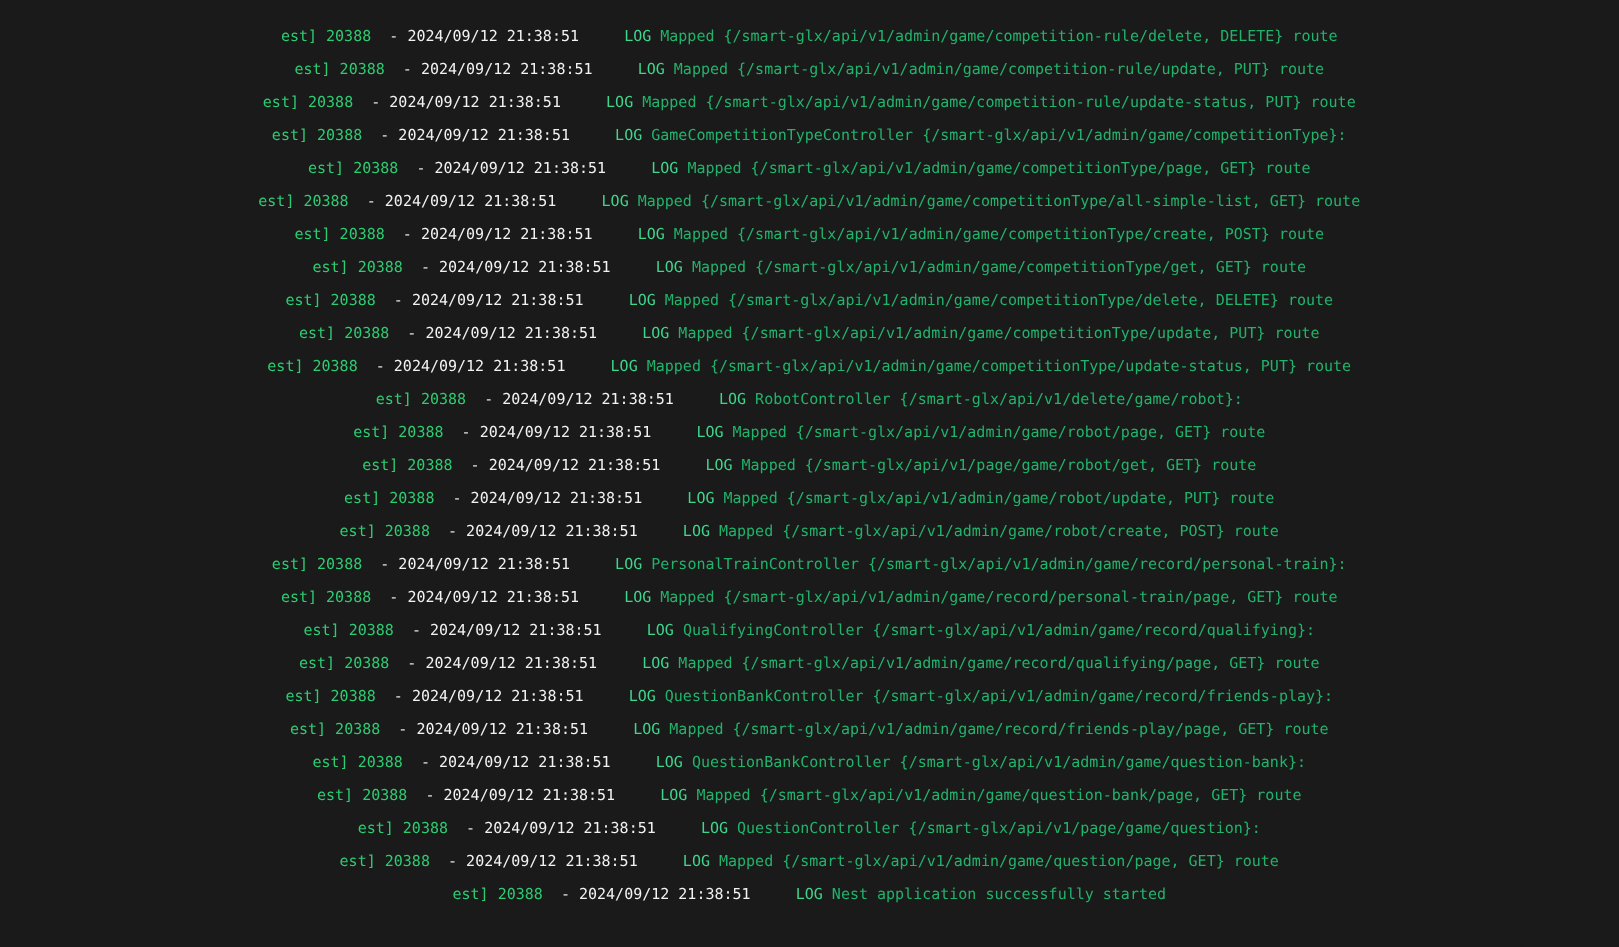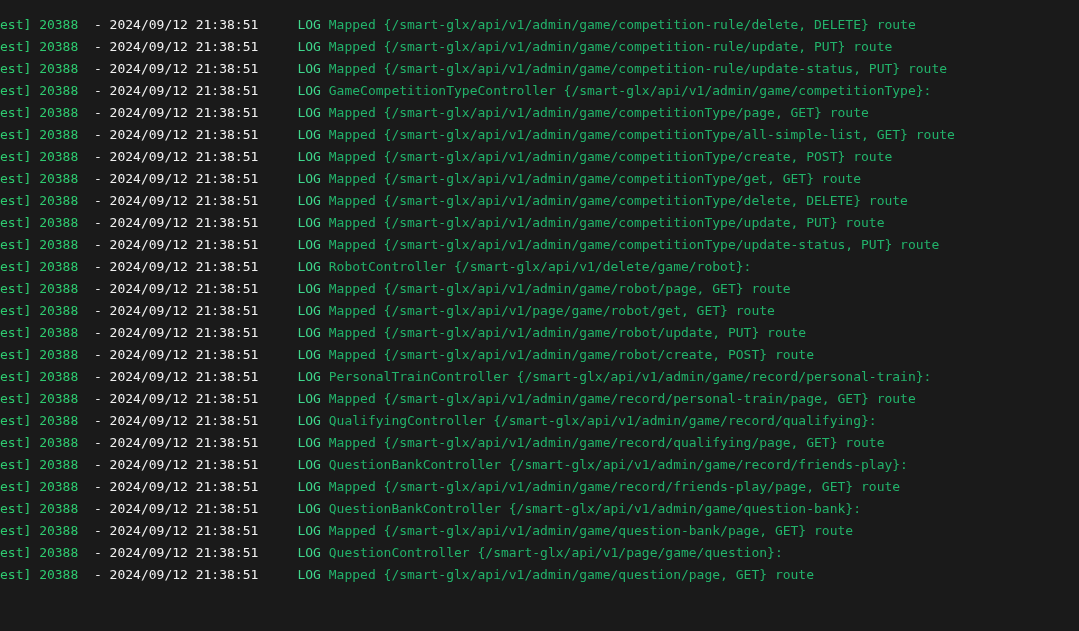--- a/index.html
+++ b/index.html
@@ -20,24 +20,25 @@
     background: #1a1a1a;
     padding-top: 14px;
     box-sizing: border-box;
     overflow: hidden;
     position: relative;
   }
   .log-line {
     height: 22px;
     line-height: 22px;
     white-space: pre;
-    font-size: 13px;
+    font-size: 10px;
     letter-spacing: 0px;
     overflow: hidden;
     text-overflow: clip;
+    text-align: center;
   }
   .seg { white-space: pre; }
   
   .c-ctx-log    { color: #2ecc71; }
   .c-ctx-debug  { color: #e056c8; }
   .c-dash       { color: #e8e8e8; }
   .c-time       { color: #f2f2f2; }
   .c-level-log  { color: #3fd68c; }
   .c-level-debug{ color: #e056c8; }
   .c-msg-log    { color: #22b36b; }
@@ -66,13 +67,14 @@
     <div class="log-line"><span class="seg c-ctx-log">est]</span> <span class="seg c-ctx-log">20388</span>  <span class="seg c-dash">-</span> <span class="seg c-time">2024/09/12 21:38:51</span>     <span class="seg c-level-log">LOG</span> <span class="seg c-msg-log">PersonalTrainController {/smart-glx/api/v1/admin/game/record/personal-train}:</span></div>
     <div class="log-line"><span class="seg c-ctx-log">est]</span> <span class="seg c-ctx-log">20388</span>  <span class="seg c-dash">-</span> <span class="seg c-time">2024/09/12 21:38:51</span>     <span class="seg c-level-log">LOG</span> <span class="seg c-msg-log">Mapped {/smart-glx/api/v1/admin/game/record/personal-train/page, GET} route</span></div>
     <div class="log-line"><span class="seg c-ctx-log">est]</span> <span class="seg c-ctx-log">20388</span>  <span class="seg c-dash">-</span> <span class="seg c-time">2024/09/12 21:38:51</span>     <span class="seg c-level-log">LOG</span> <span class="seg c-msg-log">QualifyingController {/smart-glx/api/v1/admin/game/record/qualifying}:</span></div>
     <div class="log-line"><span class="seg c-ctx-log">est]</span> <span class="seg c-ctx-log">20388</span>  <span class="seg c-dash">-</span> <span class="seg c-time">2024/09/12 21:38:51</span>     <span class="seg c-level-log">LOG</span> <span class="seg c-msg-log">Mapped {/smart-glx/api/v1/admin/game/record/qualifying/page, GET} route</span></div>
     <div class="log-line"><span class="seg c-ctx-log">est]</span> <span class="seg c-ctx-log">20388</span>  <span class="seg c-dash">-</span> <span class="seg c-time">2024/09/12 21:38:51</span>     <span class="seg c-level-log">LOG</span> <span class="seg c-msg-log">QuestionBankController {/smart-glx/api/v1/admin/game/record/friends-play}:</span></div>
     <div class="log-line"><span class="seg c-ctx-log">est]</span> <span class="seg c-ctx-log">20388</span>  <span class="seg c-dash">-</span> <span class="seg c-time">2024/09/12 21:38:51</span>     <span class="seg c-level-log">LOG</span> <span class="seg c-msg-log">Mapped {/smart-glx/api/v1/admin/game/record/friends-play/page, GET} route</span></div>
     <div class="log-line"><span class="seg c-ctx-log">est]</span> <span class="seg c-ctx-log">20388</span>  <span class="seg c-dash">-</span> <span class="seg c-time">2024/09/12 21:38:51</span>     <span class="seg c-level-log">LOG</span> <span class="seg c-msg-log">QuestionBankController {/smart-glx/api/v1/admin/game/question-bank}:</span></div>
     <div class="log-line"><span class="seg c-ctx-log">est]</span> <span class="seg c-ctx-log">20388</span>  <span class="seg c-dash">-</span> <span class="seg c-time">2024/09/12 21:38:51</span>     <span class="seg c-level-log">LOG</span> <span class="seg c-msg-log">Mapped {/smart-glx/api/v1/admin/game/question-bank/page, GET} route</span></div>
     <div class="log-line"><span class="seg c-ctx-log">est]</span> <span class="seg c-ctx-log">20388</span>  <span class="seg c-dash">-</span> <span class="seg c-time">2024/09/12 21:38:51</span>     <span class="seg c-level-log">LOG</span> <span class="seg c-msg-log">QuestionController {/smart-glx/api/v1/page/game/question}:</span></div>
     <div class="log-line"><span class="seg c-ctx-log">est]</span> <span class="seg c-ctx-log">20388</span>  <span class="seg c-dash">-</span> <span class="seg c-time">2024/09/12 21:38:51</span>     <span class="seg c-level-log">LOG</span> <span class="seg c-msg-log">Mapped {/smart-glx/api/v1/admin/game/question/page, GET} route</span></div>
+    <div class="log-line"><span class="seg c-ctx-log">est]</span> <span class="seg c-ctx-log">20388</span>  <span class="seg c-dash">-</span> <span class="seg c-time">2024/09/12 21:38:51</span>     <span class="seg c-level-log">LOG</span> <span class="seg c-msg-log">Nest application successfully started</span></div>
   </div>
 
 </body></html>

